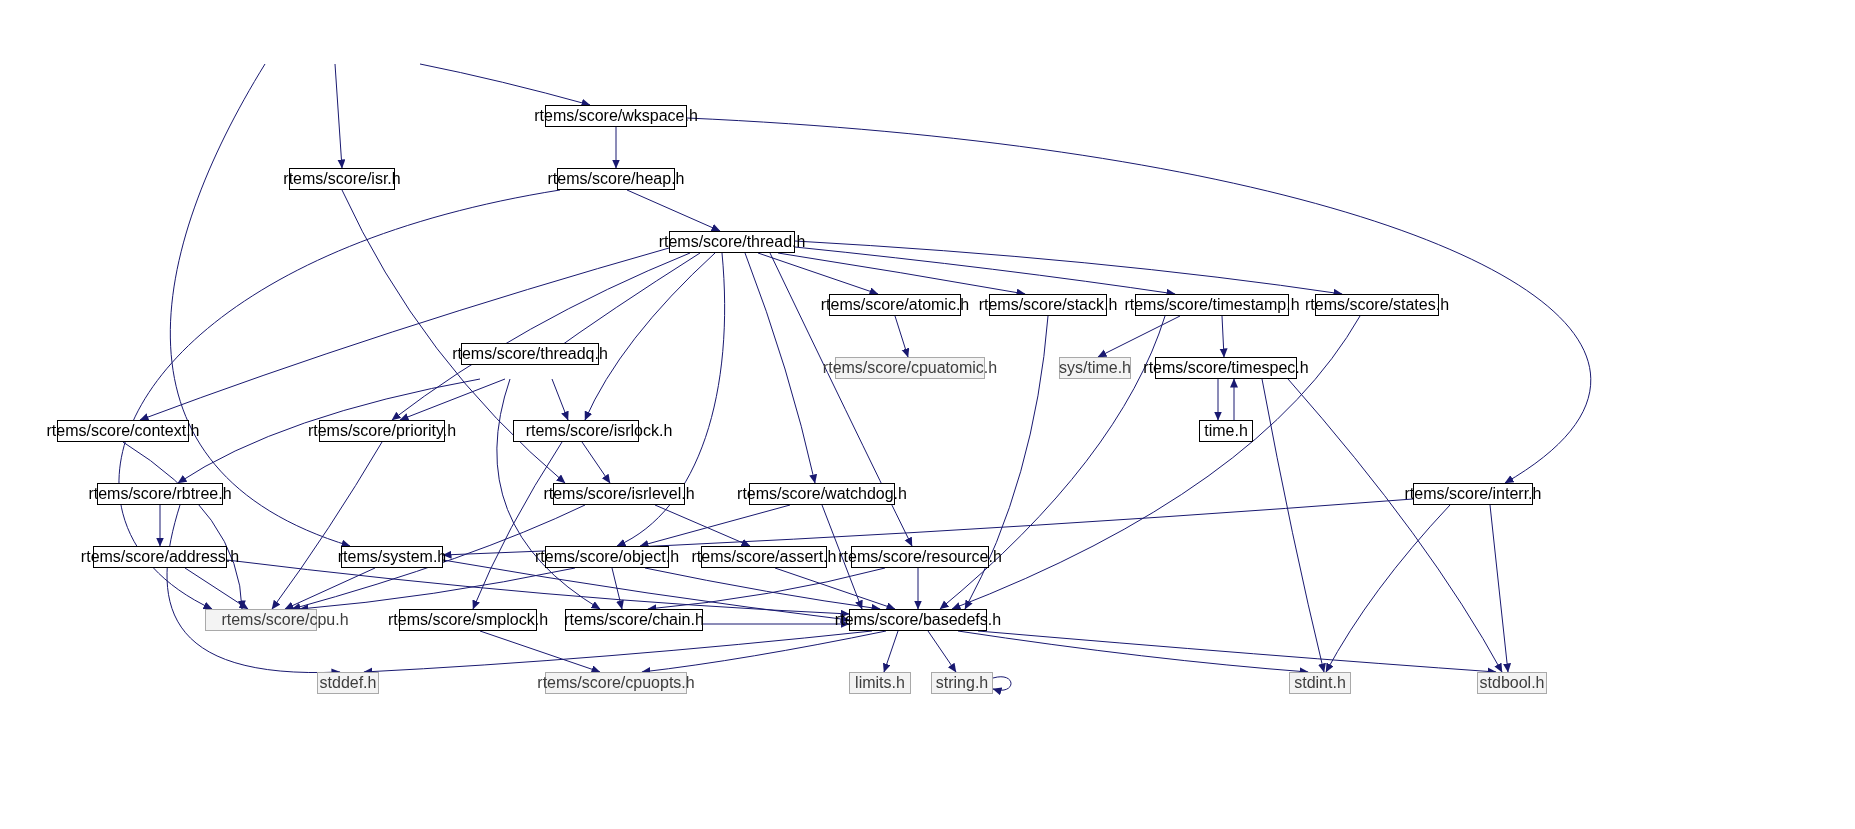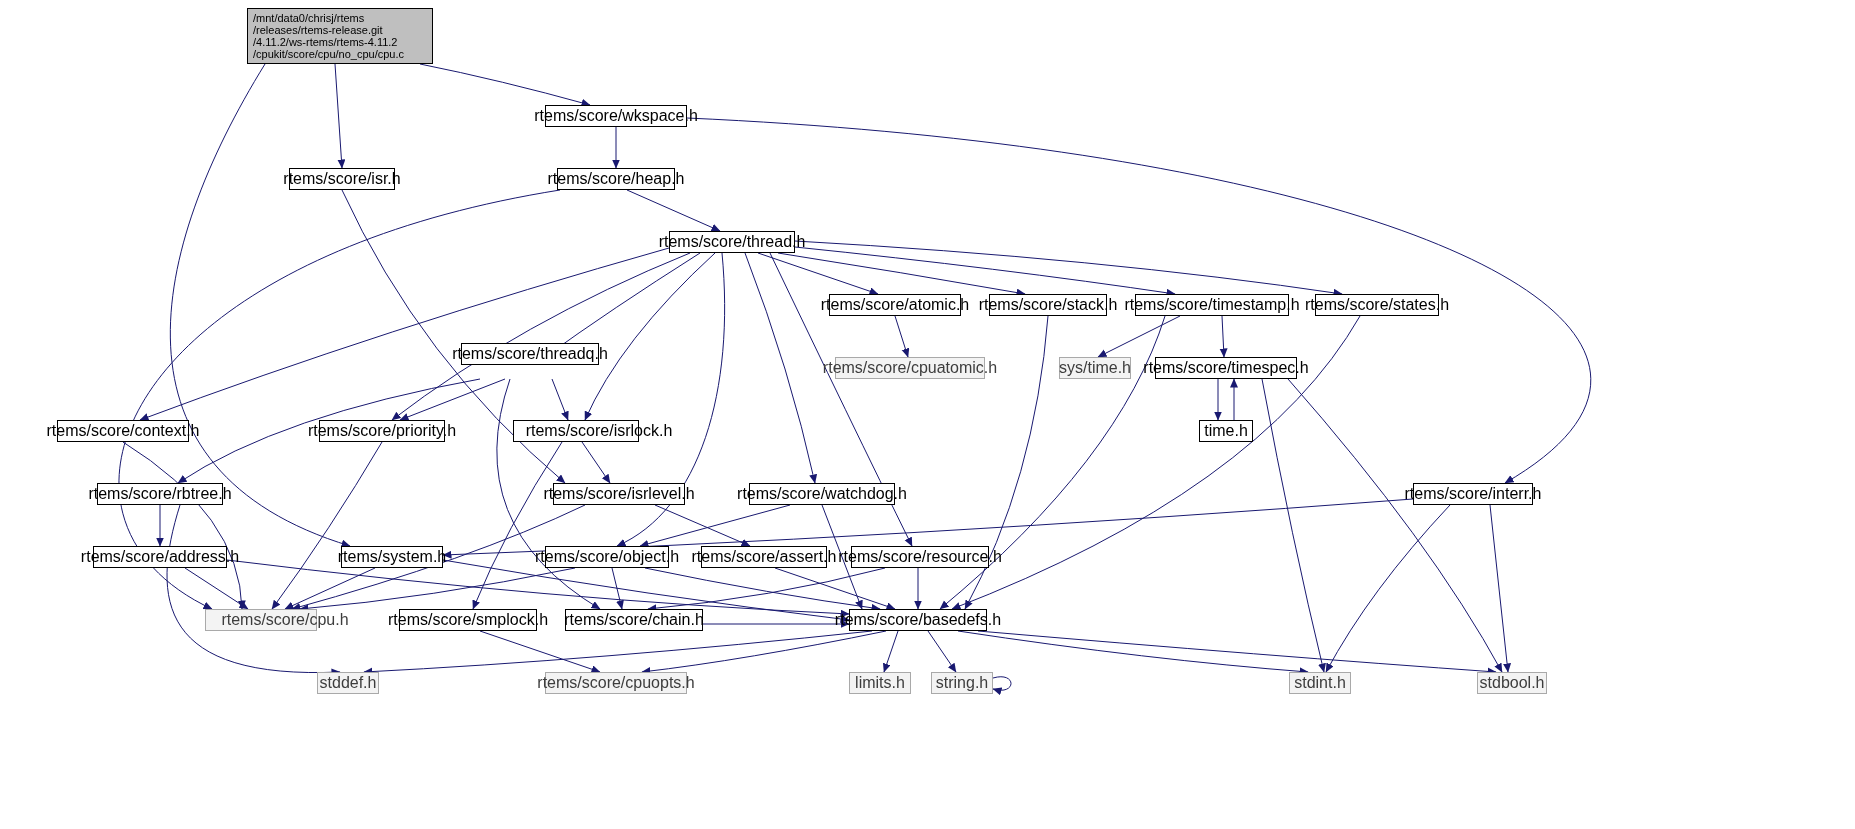--- a/index.html
+++ b/index.html
@@ -93,26 +93,20 @@
       <path d="M 928 631 L 956 672" class="edge" marker-end="url(#arrow)"></path>
       <path d="M 872 631 Q 600 660 364 672" class="edge" marker-end="url(#arrow)"></path>
       <path d="M 886 631 Q 745 660 642 672" class="edge" marker-end="url(#arrow)"></path>
       <path d="M 958 631 Q 1150 660 1308 672" class="edge" marker-end="url(#arrow)"></path>
       <path d="M 978 631 Q 1270 656 1496 672" class="edge" marker-end="url(#arrow)"></path>
       <path d="M 1262 379 Q 1292 540 1324 672" class="edge" marker-end="url(#arrow)"></path>
       <path d="M 1288 379 Q 1430 540 1502 672" class="edge" marker-end="url(#arrow)"></path>
       <path d="M 993 678 C 1017 671 1017 696 993 689" class="edge" marker-end="url(#arrow)"></path>
     </svg>
   <div id="node-layer">
-      <div class="node root" style="left: 247px; top: 8px; width: 186px; height: 56px;">
-        <div>/mnt/data0/chrisj/rtems</div>
-        <div>/releases/rtems-release.git</div>
-        <div>/4.11.2/ws-rtems/rtems-4.11.2</div>
-        <div>/cpukit/score/cpu/no_cpu/cpu.c</div>
-      </div>
       <div class="node normal" style="left: 545px; top: 105px; width: 142px; height: 22px;">rtems/score/wkspace.h</div>
       <div class="node normal" style="left: 289px; top: 168px; width: 106px; height: 22px;">rtems/score/isr.h</div>
       <div class="node normal" style="left: 557px; top: 168px; width: 118px; height: 22px;">rtems/score/heap.h</div>
       <div class="node normal" style="left: 669px; top: 231px; width: 126px; height: 22px;">rtems/score/thread.h</div>
       <div class="node normal" style="left: 829px; top: 294px; width: 132px; height: 22px;">rtems/score/atomic.h</div>
       <div class="node normal" style="left: 989px; top: 294px; width: 118px; height: 22px;">rtems/score/stack.h</div>
       <div class="node normal" style="left: 1135px; top: 294px; width: 154px; height: 22px;">rtems/score/timestamp.h</div>
       <div class="node normal" style="left: 1315px; top: 294px; width: 124px; height: 22px;">rtems/score/states.h</div>
       <div class="node gray" style="left: 835px; top: 357px; width: 150px; height: 22px;">rtems/score/cpuatomic.h</div>
       <div class="node gray" style="left: 1059px; top: 357px; width: 72px; height: 22px;">sys/time.h</div>

